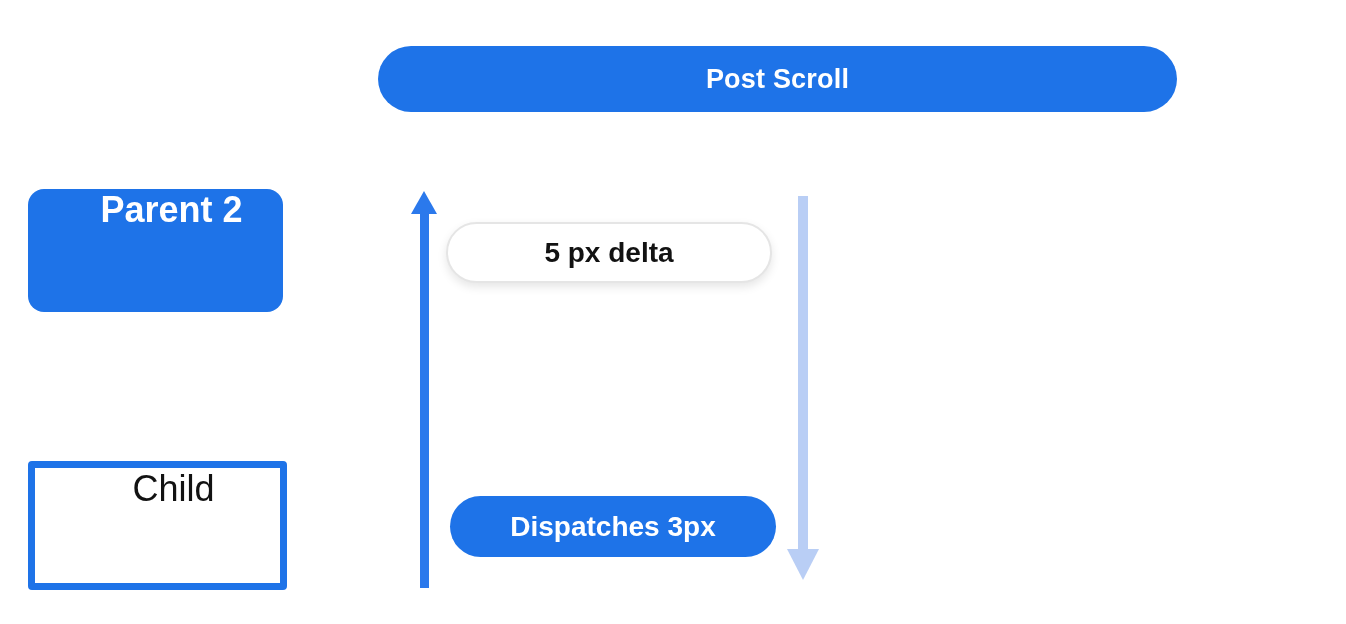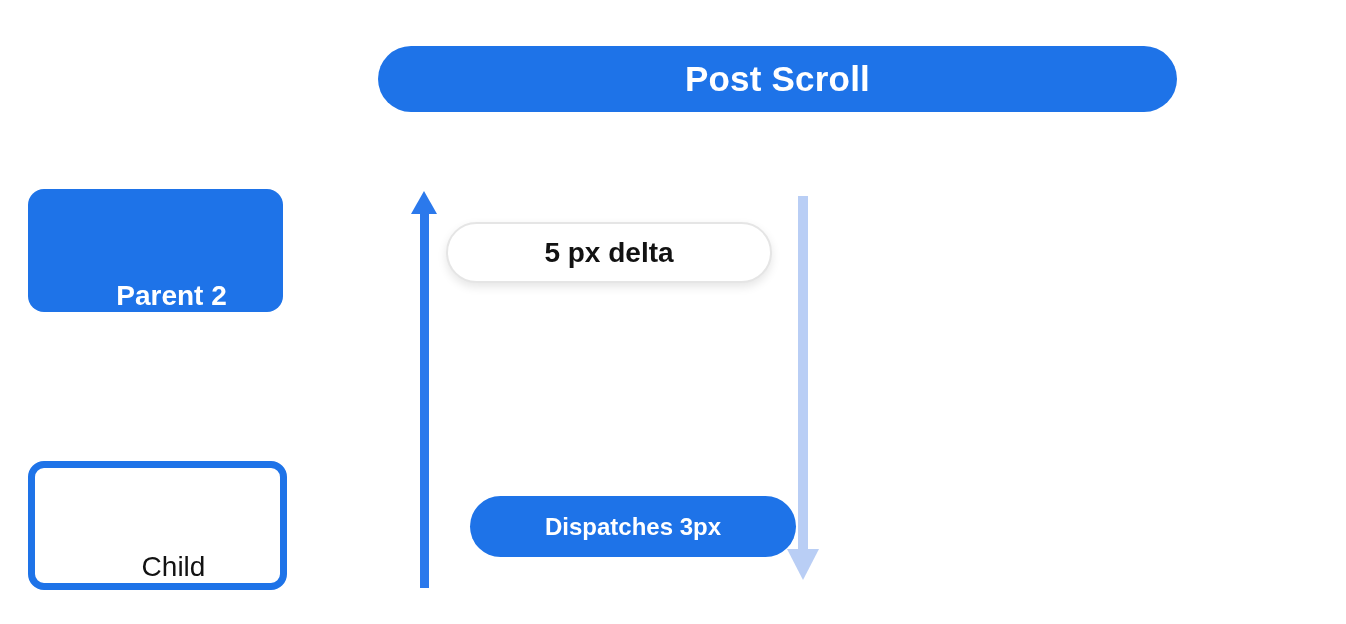--- a/index.html
+++ b/index.html
@@ -21,41 +21,41 @@
     overflow:hidden;
   }
 
   
   .post-scroll-bar{
     position:absolute;left:378px;top:46px;width:799px;height:66px;
     background:var(--primary);
     border-radius:33px;
     display:flex;align-items:center;justify-content:center;
     color:var(--text-on-primary);
-    font-size:35px;font-weight:700;letter-spacing:.2px;
+    font-size:27px;font-weight:700;letter-spacing:.2px;
   }
 
   
   .node{
     position:absolute;left:28px;width:255px;height:123px;
     border-radius:16px;
-    display:flex;align-items:flex-end;justify-content:center;
-    font-size:28px;font-weight:700;padding-left:32px;
+    display:flex;align-items:flex-start;justify-content:center;
+    font-size:36px;font-weight:700;padding-left:32px;
   }
   .node.filled{
     background:var(--primary);
     color:var(--text-on-primary);
   }
   .node-parent2{top:189px;}
   .node-parent1{top:327px;}
   .node-child{
     top:461px;width:259px;height:129px;
     background:var(--background);
     border:7px solid var(--primary);
-    border-radius:16px;
+    border-radius:4px;
     color:var(--text-dark);
     font-weight:500;
   }
 
   
   .up-arrow-shaft{
     position:absolute;left:420px;top:212px;width:9px;height:376px;
     background:var(--arrow-up);
   }
   .up-arrow-head{
@@ -82,26 +82,26 @@
     position:absolute;left:446px;top:222px;width:326px;height:61px;
     background:#FFFFFF;
     border:2px solid var(--pill-border);
     border-radius:31px;
     box-shadow:0 4px 10px rgba(0,0,0,0.10);
     display:flex;align-items:center;justify-content:center;
     color:var(--text-dark);
     font-size:28px;font-weight:700;
   }
   .dispatch-pill{
-    position:absolute;left:470px;top:496px;width:326px;height:61px;
+    position:absolute;left:450px;top:496px;width:326px;height:61px;
     background:var(--primary);
     border-radius:31px;
     display:flex;align-items:center;justify-content:center;
     color:var(--text-on-primary);
-    font-size:24px;font-weight:700;
+    font-size:28px;font-weight:700;
   }
 </style>
 </head>
 <body>
 
 <div class="canvas">
 
   <div class="post-scroll-bar">
     <span>Post Scroll</span>
   </div>

